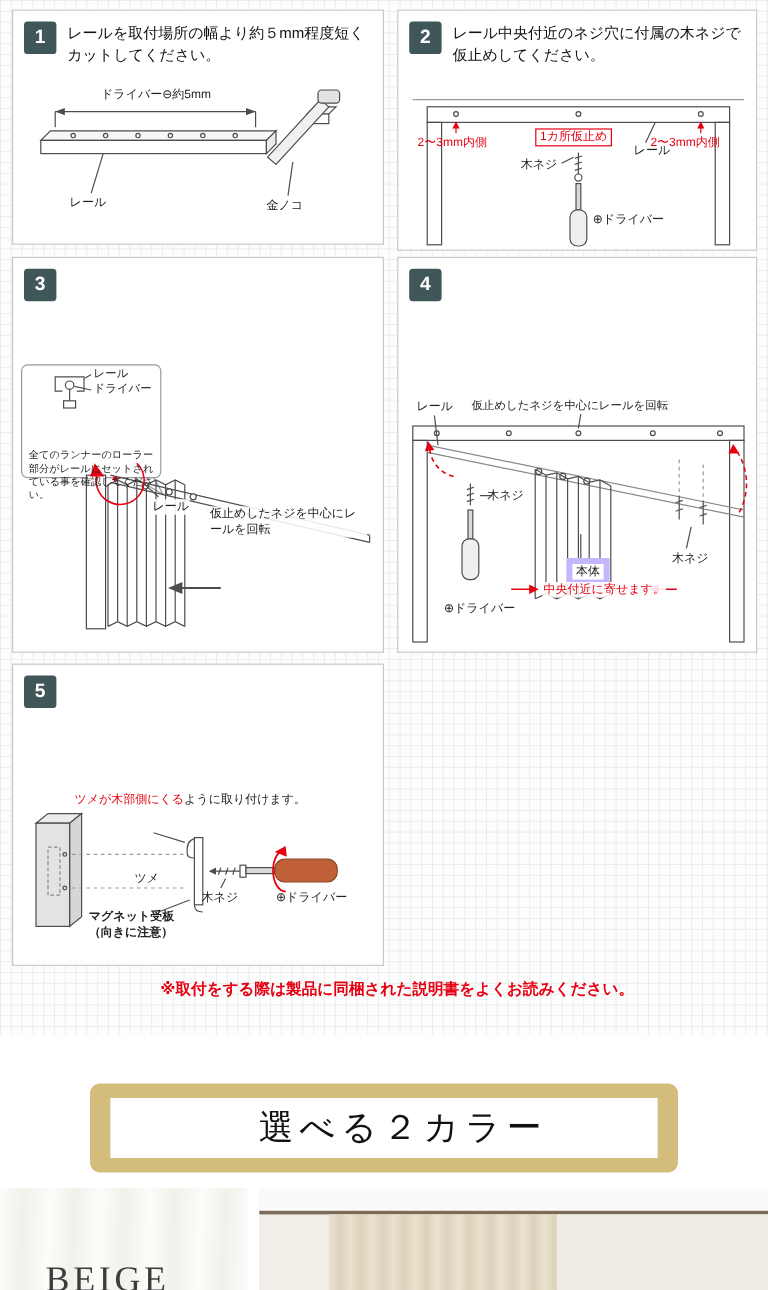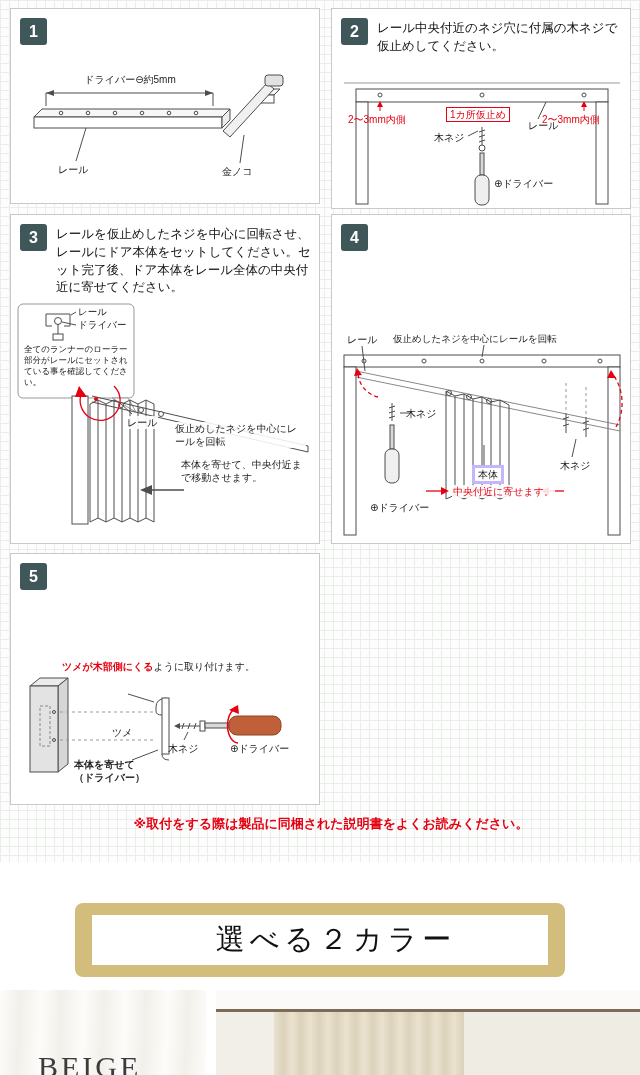--- a/index.html
+++ b/index.html
@@ -15,23 +15,23 @@
   .card { position:absolute; background:#fff; border:1px solid #c9c9c9; }
   .badge { position:absolute; left:9px; top:9px; width:27px; height:27px; background:#3f5759; color:#fff;
     font-weight:bold; font-size:16px; display:flex; align-items:center; justify-content:center; border-radius:3px; }
   .step-text { position:absolute; left:45px; top:11px; right:8px; font-size:12.5px; line-height:1.42; color:#111; }
 
   .illus { position:absolute; }
   .illus svg { position:absolute; left:0; top:0; display:block; }
   .lbl { position:absolute; font-size:10px; line-height:1.3; color:#222; white-space:nowrap; }
   .lbl.wrap { white-space:normal; }
   .lbl.red { color:#e60012; }
-  .lbl.tiny { font-size:8.5px; }
+  .lbl.tiny { font-size:8.5px;margin-top:30px; }
   .lbl.small { font-size:9.5px; }
-  .lbl.boxed { border:3px solid #c4b5fd; background:#fff; padding:0 3px; }
+  .lbl.boxed { border:5px solid #c4b5fd; background:#fff; padding:0 3px; }
   .lbl.redboxed { border:1px solid #e60012; background:#fff; padding:0 3px; }
   .lbl.bg { background:rgba(255,255,255,.88); padding:0 1px; }
   .lbl.bold { font-weight:bold; }
 
   .note { position:absolute; left:0; top:815px; width:640px; text-align:center; color:#e60012;
     font-size:13px; font-weight:bold;margin-left:11px; }
 
   .banner { position:absolute; left:75px; top:903px; width:490px; height:74px; background:#d2bd7c; border-radius:8px; }
   .banner-inner { position:absolute; left:17px; right:17px; top:12px; bottom:12px; background:#fff;
     display:flex; align-items:center; justify-content:center;padding-left:32px; }
@@ -50,20 +50,21 @@
   .room-wall { position:absolute; left:248px; top:22px; right:0; bottom:0; background:#efece4; }
 </style>
 </head>
 <body>
 
 <div id="page">
   <div class="grid-bg"></div>
 
   <section class="card" style="left:10px; top:8px; width:310px; height:196px;">
     <div class="badge">1</div>
+    <p class="step-text">レールを取付場所の幅より約５mm程度短くカットしてください。</p>
     <div class="illus" style="left:5px; top:60px; width:300px; height:128px;">
       <svg width="300" height="128" viewBox="0 0 300 128">
         <g stroke="#4d4d4d" fill="none" stroke-width="1">
           <line x1="30" y1="24" x2="197" y2="24"></line>
           <polygon points="30,24 38,21 38,27" fill="#4d4d4d" stroke="none"></polygon>
           <polygon points="197,24 189,21 189,27" fill="#4d4d4d" stroke="none"></polygon>
           <line x1="30" y1="24" x2="30" y2="37"></line>
           <line x1="197" y1="24" x2="197" y2="37"></line>
           <polygon points="26,40 214,40 206,48 18,48" fill="#f7f7f7"></polygon>
           <rect x="18" y="48" width="188" height="11" fill="#ffffff"></rect>
@@ -122,21 +123,20 @@
       <div class="lbl red redboxed" style="left:112px; top:38px;">1カ所仮止め</div>
       <div class="lbl" style="left:100px; top:62px;">木ネジ</div>
       <div class="lbl" style="left:194px; top:50px;">レール</div>
       <div class="lbl red" style="left:208px; top:44px;">2〜3mm内側</div>
       <div class="lbl" style="left:160px; top:108px;">⊕ドライバー</div>
     </div>
   </section>
 
   <section class="card" style="left:10px; top:214px; width:310px; height:330px;">
     <div class="badge">3</div>
-    <p class="step-text">レールを仮止めしたネジを中心に回転させ、レールにドア本体をセットしてください。セット完了後、ドア本体をレール全体の中央付近に寄せてください。</p>
     <div class="illus" style="left:5px; top:85px; width:300px; height:238px;">
       <svg width="300" height="238" viewBox="0 0 300 238">
         <g stroke="#4d4d4d" fill="none" stroke-width="1">
           <rect x="2" y="4" width="116" height="94" rx="5" fill="#ffffff" stroke="#999999"></rect>
           <polygon points="96,98 112,98 120,112" fill="#ffffff" stroke="#999999"></polygon>
           <polyline points="36,26 30,26 30,14 54,14 54,26 48,26"></polyline>
           <circle cx="42" cy="21" r="3.5"></circle>
           <line x1="42" y1="24" x2="42" y2="34"></line>
           <rect x="37" y="34" width="10" height="6"></rect>
           <line x1="60" y1="12" x2="55" y2="15"></line>
@@ -167,21 +167,20 @@
           <path d="M 98,86 A 20 20 0 1 1 66,92"></path>
           <polygon points="63,86 59,97 71,97" fill="#e60012" stroke="none"></polygon>
           <circle cx="80" cy="99" r="2" fill="#e60012" stroke="none"></circle>
         </g>
       </svg>
       <div class="lbl small" style="left:62px; top:6px;">レール</div>
       <div class="lbl small" style="left:62px; top:19px;">ドライバー</div>
       <div class="lbl tiny wrap" style="left:8px; top:44px; width:104px;">全てのランナーのローラー部分がレールにセットされている事を確認してください。</div>
       <div class="lbl bg" style="left:110px; top:116px;">レール</div>
       <div class="lbl wrap bg" style="left:158px; top:122px; width:132px;">仮止めしたネジを中心にレールを回転</div>
-      <div class="lbl wrap bg" style="left:164px; top:158px; width:128px;">本体を寄せて、中央付近まで移動させます。</div>
     </div>
   </section>
 
   <section class="card" style="left:331px; top:214px; width:300px; height:330px;">
     <div class="badge">4</div>
     <div class="illus" style="left:2px; top:118px; width:296px; height:206px;">
       <svg width="296" height="206" viewBox="0 0 296 206">
         <g stroke="#4d4d4d" fill="none" stroke-width="1">
           <rect x="10" y="22" width="276" height="12" fill="#ffffff"></rect>
           <circle cx="30" cy="28" r="2"></circle>
@@ -273,26 +272,26 @@
           <rect x="213" y="62" width="52" height="19" rx="8" fill="#c06038" stroke="#8c4426"></rect>
           <line x1="112" y1="40" x2="138" y2="48"></line>
           <line x1="168" y1="86" x2="172" y2="78"></line>
           <line x1="116" y1="106" x2="142" y2="96"></line>
         </g>
         <g stroke="#e60012" fill="none" stroke-width="1.5">
           <path d="M 222,54 a 9 15 0 1 0 0.1,35"></path>
           <polygon points="222,51 213,56 223,60" fill="#e60012" stroke="none"></polygon>
         </g>
       </svg>
-      <div class="lbl" style="left:46px; top:6px;"><span class="red bold" style="color:#e60012;font-weight:bold;">ツメが木部側にくる</span><span>ように取り付けます。</span></div>
+      <div class="lbl" style="left:46px; top:6px;"><span class="red bold" style="color:#e60012;font-weight:normal;">ツメが木部側にくる</span><span>ように取り付けます。</span></div>
       <div class="lbl" style="left:96px; top:30px;margin-top:42px;">ツメ</div>
       <div class="lbl" style="left:152px; top:88px;">木ネジ</div>
       <div class="lbl" style="left:214px; top:88px;">⊕ドライバー</div>
-      <div class="lbl bold" style="left:58px; top:104px;">本体を寄せて</div>
-      <div class="lbl bold" style="left:58px; top:117px;">（ドライバー）</div>
+      <div class="lbl bold" style="left:58px; top:104px;">マグネット受板</div>
+      <div class="lbl bold" style="left:58px; top:117px;">（向きに注意）</div>
     </div>
   </section>
 
   <p class="note">※取付をする際は製品に同梱された説明書をよくお読みください。</p>
 
   <div class="banner">
     <div class="banner-inner">
       <span class="banner-title">選べる２カラー</span>
     </div>
   </div>

